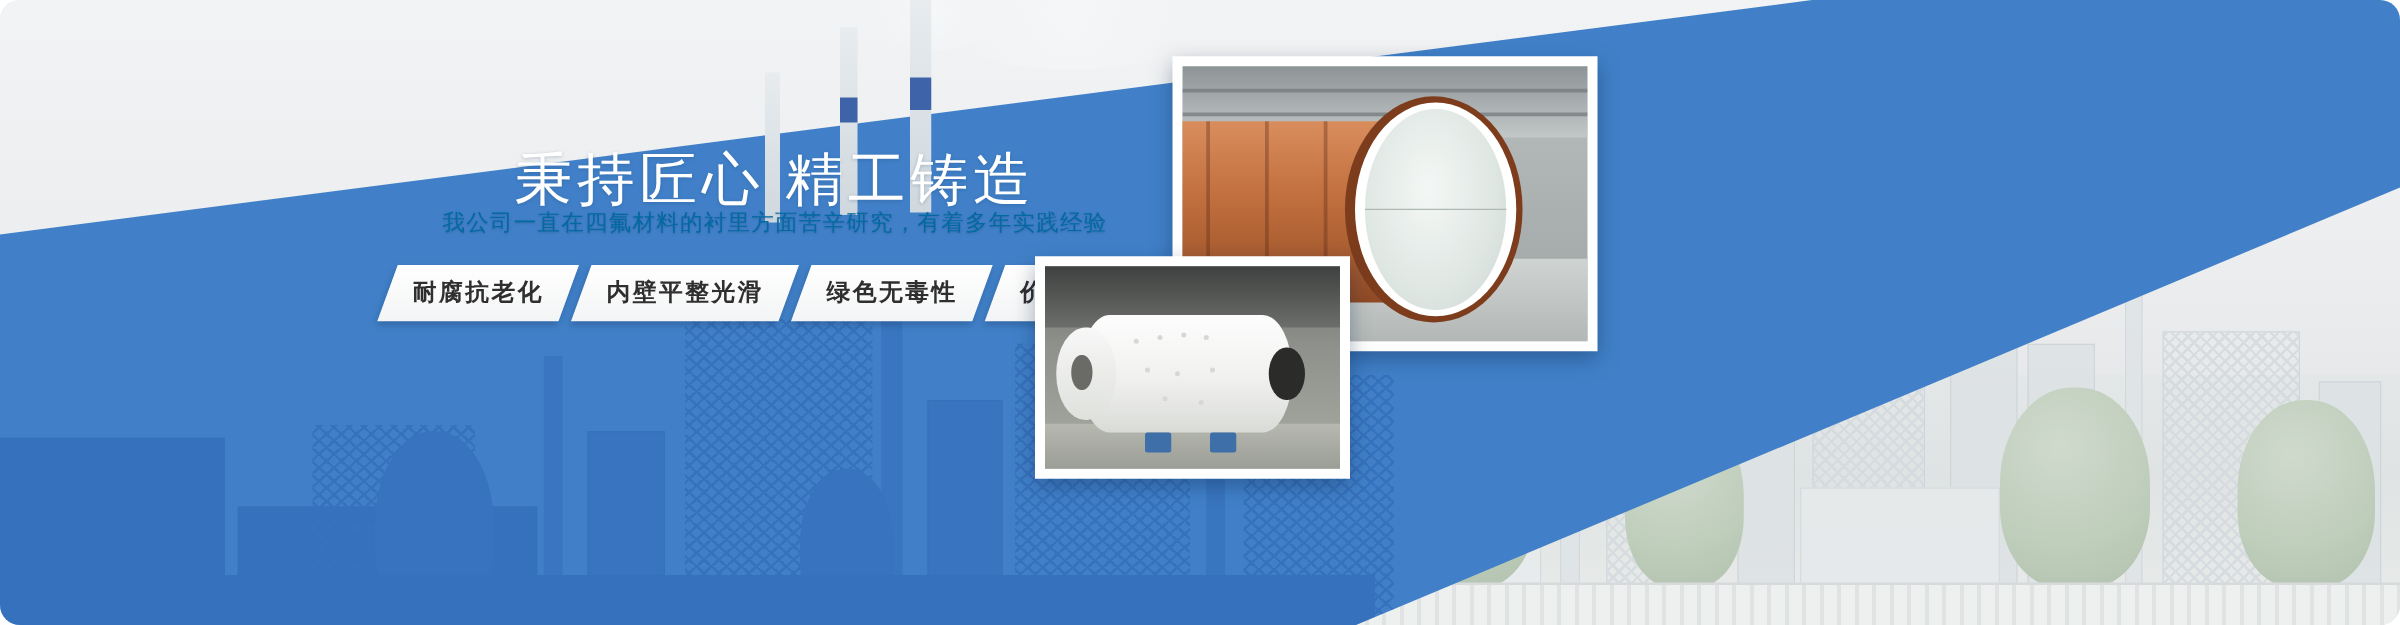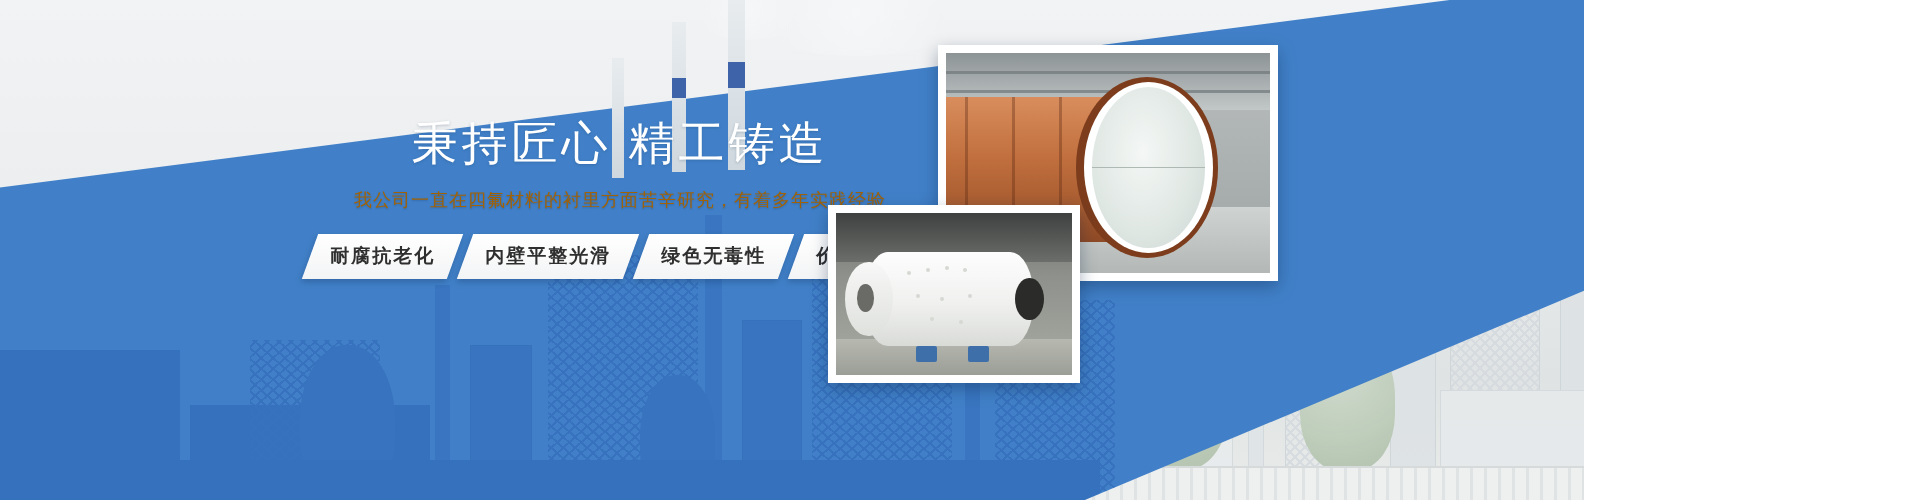--- a/index.html
+++ b/index.html
@@ -1,23 +1,24 @@
 <!DOCTYPE html>
 <html><head>
 <meta charset="utf-8">
 <title>Banner</title>
 <style>
   html,body{margin:0;padding:0;background:#fff;}
   *{box-sizing:border-box;}
   .banner{
     position:relative;
-    width:1584px;height:500px;
+    width:1920px;height:500px;
     overflow:hidden;
     font-family:"Liberation Sans","DejaVu Sans",sans-serif;
     background:#eceeef;
+    border-radius:16px;
   }
 
   
   .bg{position:absolute;inset:0;overflow:hidden;background:#e9ebec;}
   .sky{position:absolute;left:0;top:0;width:100%;height:62%;
        background:linear-gradient(#f2f3f4 0%,#eceeef 60%,#e6e8ea 100%);}
   .ground{position:absolute;left:0;bottom:0;width:100%;height:40%;
        background:linear-gradient(#e4e7e8 0%,#dfe3e3 40%,#e9ecea 100%);}
 
   
@@ -63,21 +64,21 @@
         background:radial-gradient(circle,rgba(245,247,248,.92),rgba(225,231,234,0) 70%);}
 
   
   .copy{position:absolute;left:300px;top:120px;width:640px;z-index:6;}
   .headline{
     color:#ffffff;font-size:46px;line-height:1;letter-spacing:4px;
     font-weight:400;white-space:nowrap;text-align:center;
     text-shadow:0 1px 3px rgba(20,50,90,.25);
   }
   .subline{
-    margin-top:22px;color:#a16207;font-size:18px;letter-spacing:1px;
+    color:#0369a1;font-size:18px;letter-spacing:1px;
     text-align:center;white-space:nowrap;font-weight:400;
     text-shadow:0 1px 2px rgba(20,50,90,.3);
   }
   .tags{
     margin-top:22px;display:flex;justify-content:center;align-items:center;
     gap:0px;
   }
   .tag{
     position:relative;
     background:linear-gradient(#ffffff,#f3f4f5);

